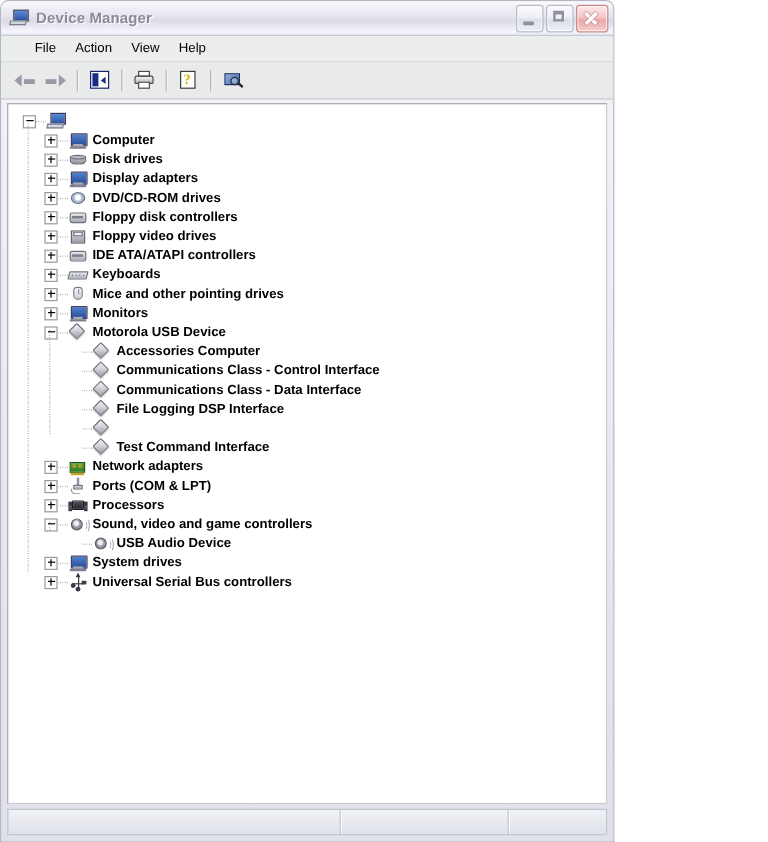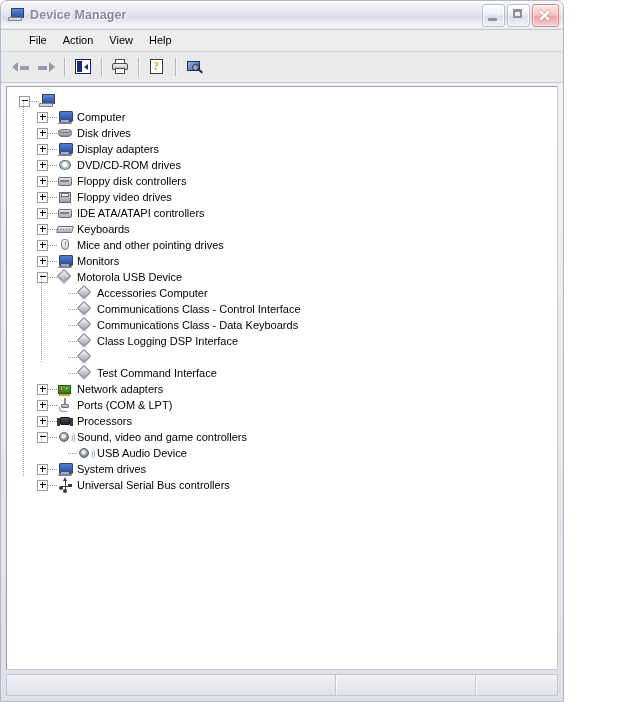--- a/index.html
+++ b/index.html
@@ -4,21 +4,21 @@
 <style>
   html,body{margin:0;padding:0;}
   body{
     width:640px;height:702px;overflow:hidden;
     font-family:"Liberation Sans","DejaVu Sans",sans-serif;
     font-size:11px;
     background:#ffffff;
   }
   
   #window{
-    position:absolute;left:0;top:0;width:564px;height:702px;
+    position:absolute;left:0;top:0;width:512px;height:702px;
     box-sizing:border-box;
     background:linear-gradient(to bottom,#f4f4f8 0%,#e8e9ef 55%,#dfe0e8 100%);
     border:1px solid #b3b6c4;
     border-radius:7px 7px 0 0;
     display:flex;flex-direction:column;justify-content:flex-end;
   }
   
   #titlebar{
     height:28px;flex:0 0 28px;position:relative;
     background:linear-gradient(to bottom,
@@ -93,21 +93,21 @@
   
   #pane-wrap{
     flex:1 1 auto;margin:3px 5px 0 5px;position:relative;
     border:1px solid #9a9ca8;border-right-color:#c9cad2;border-bottom-color:#c9cad2;
     background:#ffffff;overflow:hidden;
   }
   #tree{
     position:absolute;left:0;top:0;right:0;bottom:0;background:#fff;
     padding:6px 0 0 0;overflow:hidden;
   }
-  .row{height:16px;display:flex;align-items:center;position:relative;white-space:nowrap;}
+  .row{height:16px;display:flex;align-items:center;position:relative;white-space:nowrap;font-weight:bold;}
   .indent{flex:0 0 auto;height:16px;position:relative;}
   .plusbox{
     width:9px;height:9px;border:1px solid #9a9a9a;background:#fff;
     position:relative;flex:0 0 9px;margin-right:0px;
   }
   .plusbox:before{content:"";position:absolute;left:1.5px;top:3.5px;width:6px;height:1px;background:#000;}
   .plusbox.plus:after{content:"";position:absolute;left:3.5px;top:1.5px;width:1px;height:6px;background:#000;}
   .dots{width:9px;height:1px;flex:0 0 9px;
     background-image:linear-gradient(to right,#9c9c9c 1px,transparent 1px);
     background-size:2px 1px;background-repeat:repeat-x;background-position:0 0;}
@@ -439,30 +439,30 @@
           </div>
           <div class="lbl">Communications Class - Control Interface</div>
         </div>
         <div class="row">
           <div class="indent" style="width: 52px;"></div>
           <div style="width: 9px; height: 9px; flex: 0 0 9px;"></div>
           <div class="dots"></div>
           <div class="ico i-diamond">
             <div class="d"></div>
           </div>
-          <div class="lbl">Communications Class - Data Keyboards</div>
-        </div>
-        <div class="row">
-          <div class="indent" style="width: 52px;"></div>
-          <div style="width: 9px; height: 9px; flex: 0 0 9px;"></div>
-          <div class="dots"></div>
-          <div class="ico i-diamond">
-            <div class="d"></div>
-          </div>
-          <div class="lbl">Class Logging DSP Interface</div>
+          <div class="lbl">Communications Class - Data Interface</div>
+        </div>
+        <div class="row">
+          <div class="indent" style="width: 52px;"></div>
+          <div style="width: 9px; height: 9px; flex: 0 0 9px;"></div>
+          <div class="dots"></div>
+          <div class="ico i-diamond">
+            <div class="d"></div>
+          </div>
+          <div class="lbl">File Logging DSP Interface</div>
         </div>
         <div class="row">
           <div class="indent" style="width: 52px;"></div>
           <div style="width: 9px; height: 9px; flex: 0 0 9px;"></div>
           <div class="dots"></div>
           <div class="ico i-diamond">
             <div class="d"></div>
           </div>
         </div>
         <div class="row">

